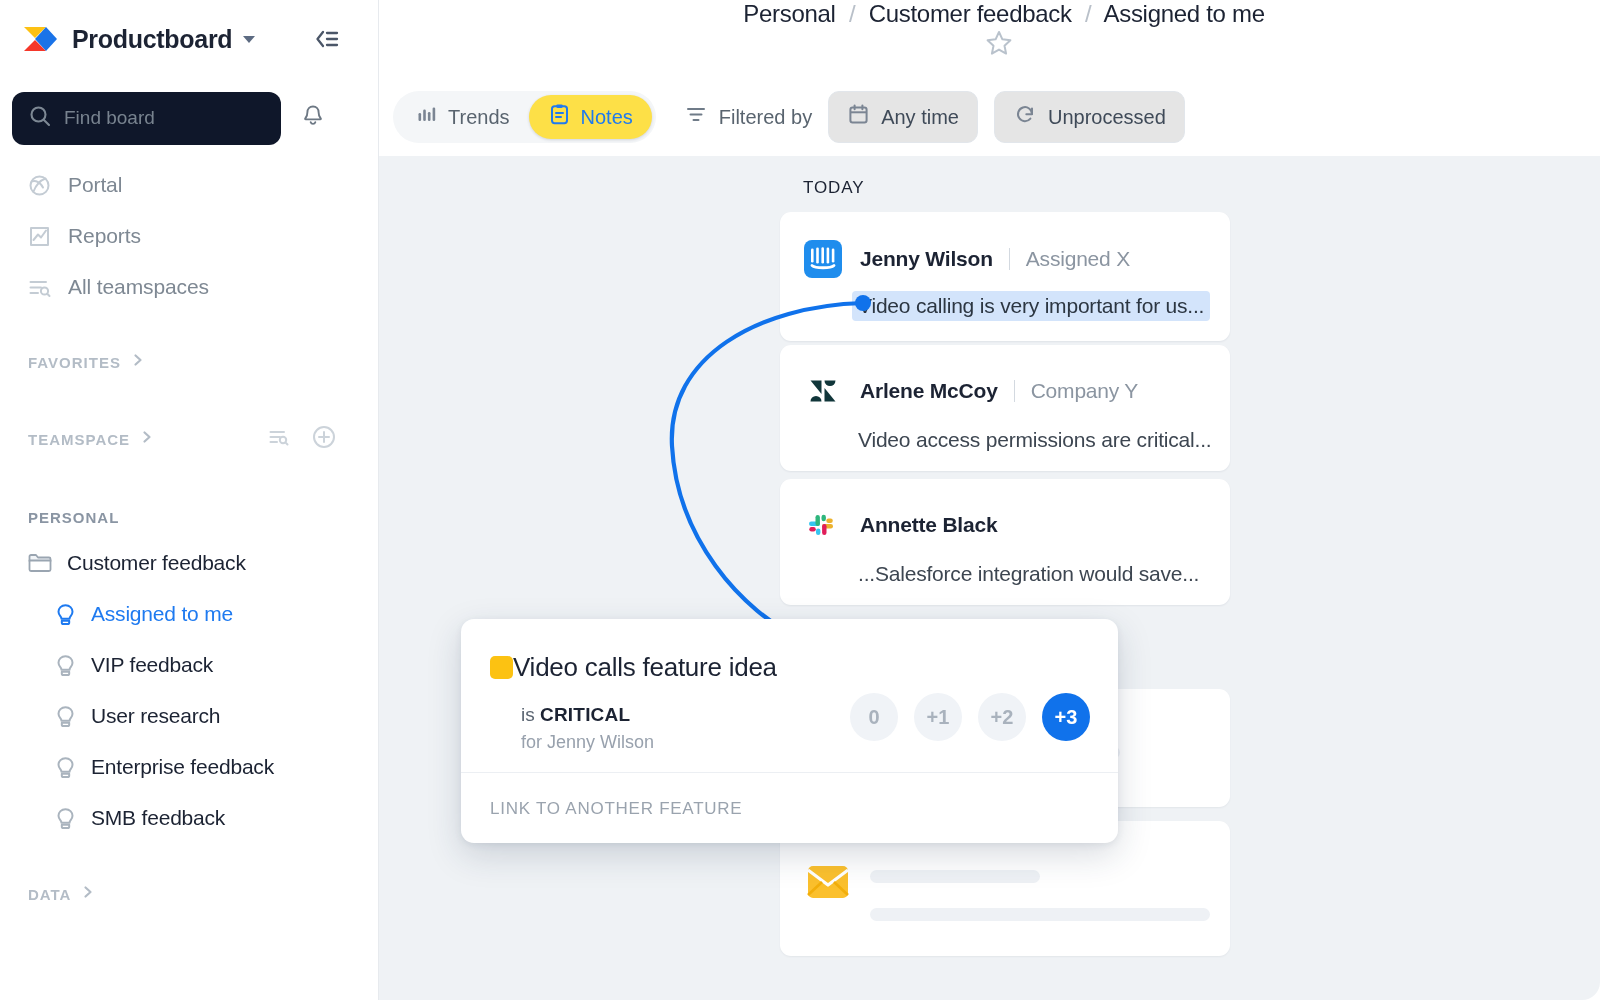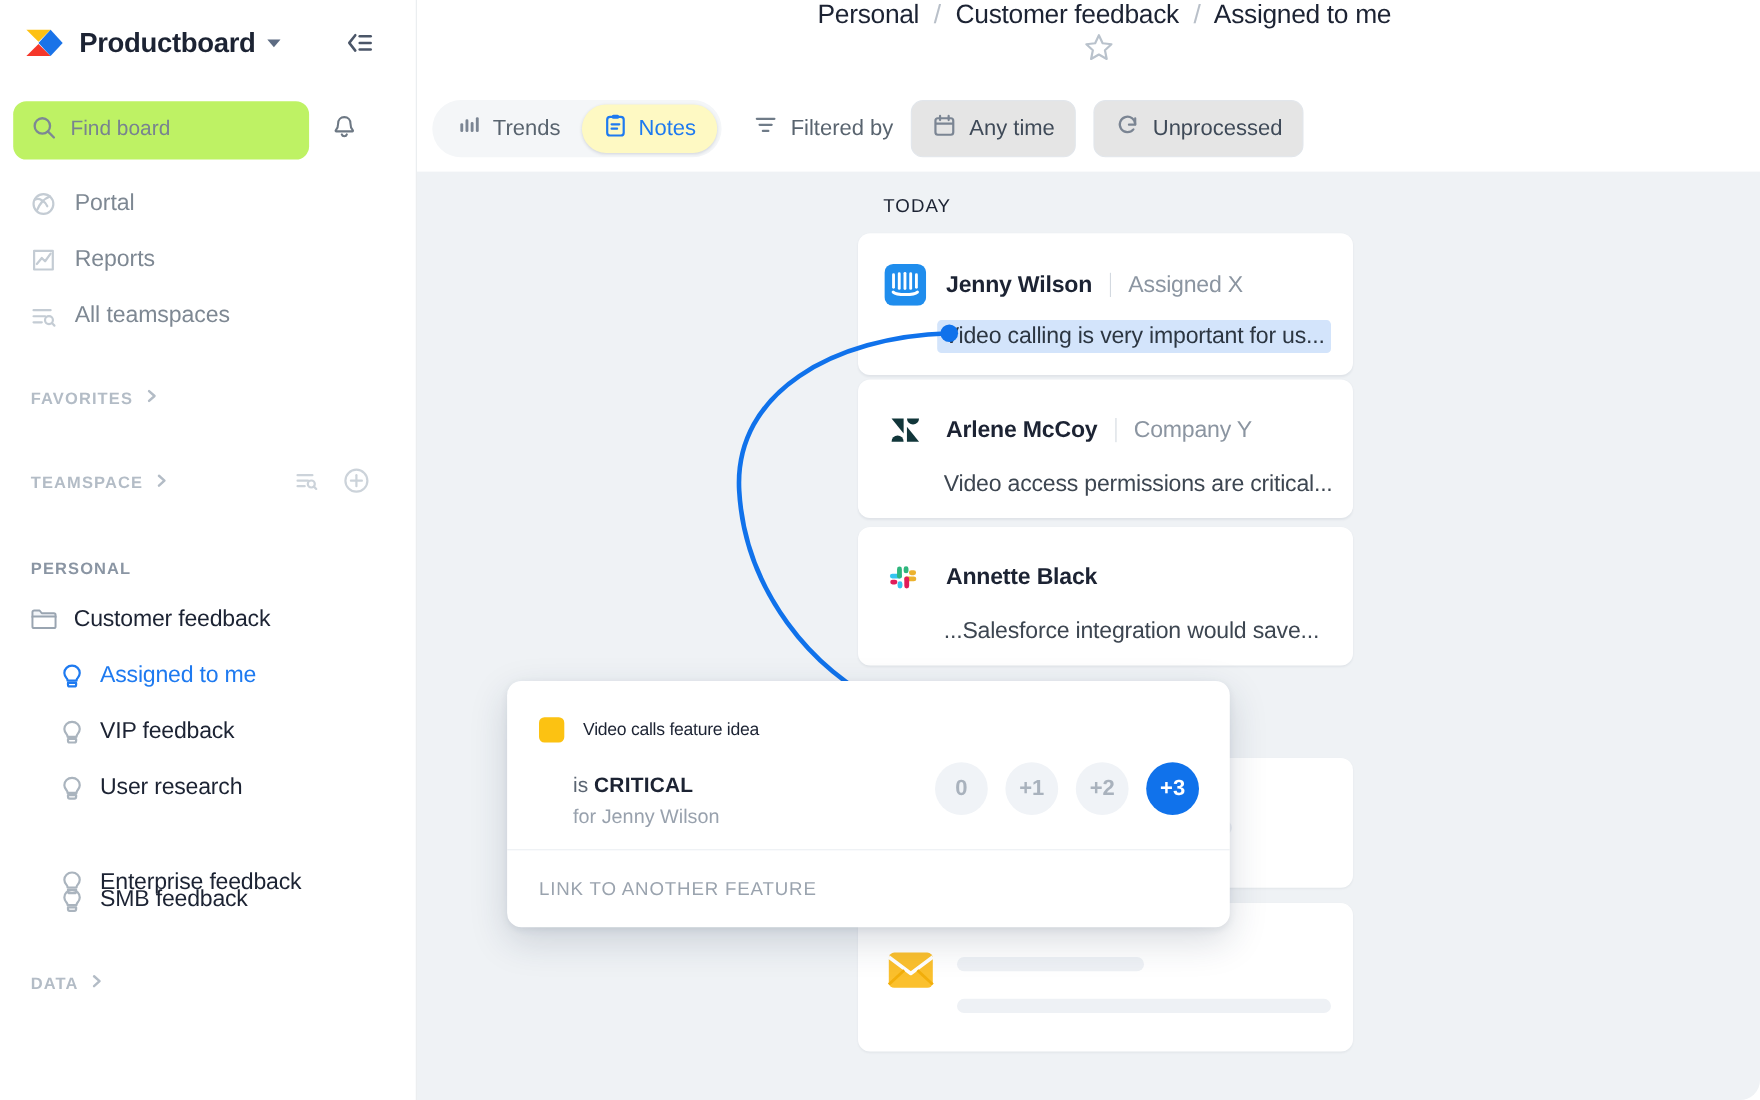--- a/index.html
+++ b/index.html
@@ -48,21 +48,21 @@
   }
 
   .sb-search-row {
     position: absolute; left: 0; top: 90px;
     width: 379px; height: 56px;
     display: flex; align-items: center;
   }
   .sb-search {
     margin-left: 12px;
     width: 269px; height: 53px;
-    background: #bef264;
+    background: #0f172a;
     border-radius: 12px;
     display: flex; align-items: center;
   }
   .sb-search .mag { margin-left: 16px; }
   .sb-search input {
     flex: 1; border: none; outline: none; background: transparent;
     margin-left: 12px;
     font-family: "Liberation Sans", sans-serif;
     font-size: 19px; color: #6b7687;
   }
@@ -138,21 +138,21 @@
     margin-left: 14px;
     height: 52px; background: #f4f6f8; border-radius: 26px;
     display: flex; align-items: center; padding: 4px;
   }
   .seg .tab {
     height: 44px; border-radius: 22px; padding: 0 19px;
     display: flex; align-items: center; gap: 10px;
     font-size: 20px; color: #59646f;
   }
   .seg .tab.on {
-    background: #fef9c3; color: #1e7af0; font-weight: 400;
+    background: #fde047; color: #1e7af0; font-weight: 400;
     box-shadow: 0 1px 3px rgba(25,40,70,.16);
   }
   .tb-plain {
     margin-left: 28px; height: 52px;
     display: flex; align-items: center; gap: 11px;
     font-size: 20px; color: #59646f;
   }
   .tb-btn {
     margin-left: 16px; height: 52px; padding: 0 18px;
     border: 1px solid #e2e6eb; border-radius: 11px; background: #e5e5e5;
@@ -207,21 +207,21 @@
 
   
   .popup {
     position: absolute; left: 461px; top: 619px;
     width: 657px; height: 224px;
     background: #ffffff; border-radius: 13px;
     box-shadow: 0 12px 34px rgba(28,45,80,.17), 0 2px 7px rgba(28,45,80,.08);
   }
   .pp-title-row { position: absolute; left: 29px; top: 33px; display: flex; align-items: center; }
   .pp-swatch { width: 23px; height: 23px; background: #fcc212; border-radius: 5px; }
-  .pp-title { margin-left: 17px; font-size: 16px; color: #1c2333; letter-spacing: -0.25px; }
+  .pp-title { font-size: 26px; color: #1c2333; letter-spacing: -0.25px; }
   .pp-sub { position: absolute; left: 60px; top: 85px; }
   .pp-is { font-size: 19px; color: #5b6572; }
   .pp-is b { color: #1c2333; font-weight: 700; letter-spacing: .2px; }
   .pp-for { margin-top: 6px; font-size: 18px; color: #98a1ad; }
   .pp-chips { position: absolute; right: 28px; top: 74px; display: flex; align-items: center; gap: 16px; }
   .chip {
     width: 48px; height: 48px; border-radius: 50%;
     background: #f0f3f7; color: #a9b2bd;
     display: flex; align-items: center; justify-content: center;
     font-size: 20px; font-weight: 700;
@@ -385,21 +385,21 @@
     <div class="bulb-item" style="top:694px">
       <span class="ic">
         <svg width="25" height="25" viewBox="0 0 25 25">
           <path d="M12.5 3.2c4.1 0 7 3 7 6.6 0 2.6-1.6 4.1-2.4 5.2-.4.6-.5 1.1-.5 1.8H8.4c0-.7-.1-1.2-.5-1.8-.8-1.1-2.4-2.6-2.4-5.2 0-3.6 2.9-6.6 7-6.6z" stroke="#aab4be" stroke-width="2" fill="none" stroke-linejoin="round"></path>
           <path d="M8.8 18.8h7.4v1.6a1.6 1.6 0 0 1-1.6 1.6h-4.2a1.6 1.6 0 0 1-1.6-1.6z" stroke="#aab4be" stroke-width="2" fill="none" stroke-linejoin="round"></path>
         </svg>
       </span>
       <span class="lb">User research</span>
     </div>
 
-    <div class="bulb-item" style="top:780px">
+    <div class="bulb-item" style="top:745px">
       <span class="ic">
         <svg width="25" height="25" viewBox="0 0 25 25">
           <path d="M12.5 3.2c4.1 0 7 3 7 6.6 0 2.6-1.6 4.1-2.4 5.2-.4.6-.5 1.1-.5 1.8H8.4c0-.7-.1-1.2-.5-1.8-.8-1.1-2.4-2.6-2.4-5.2 0-3.6 2.9-6.6 7-6.6z" stroke="#aab4be" stroke-width="2" fill="none" stroke-linejoin="round"></path>
           <path d="M8.8 18.8h7.4v1.6a1.6 1.6 0 0 1-1.6 1.6h-4.2a1.6 1.6 0 0 1-1.6-1.6z" stroke="#aab4be" stroke-width="2" fill="none" stroke-linejoin="round"></path>
         </svg>
       </span>
       <span class="lb">Enterprise feedback</span>
     </div>
 
     <div class="bulb-item" style="top:796px">

